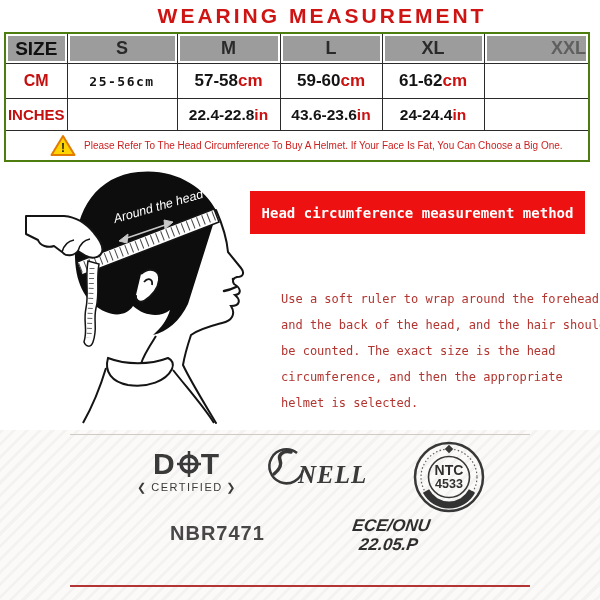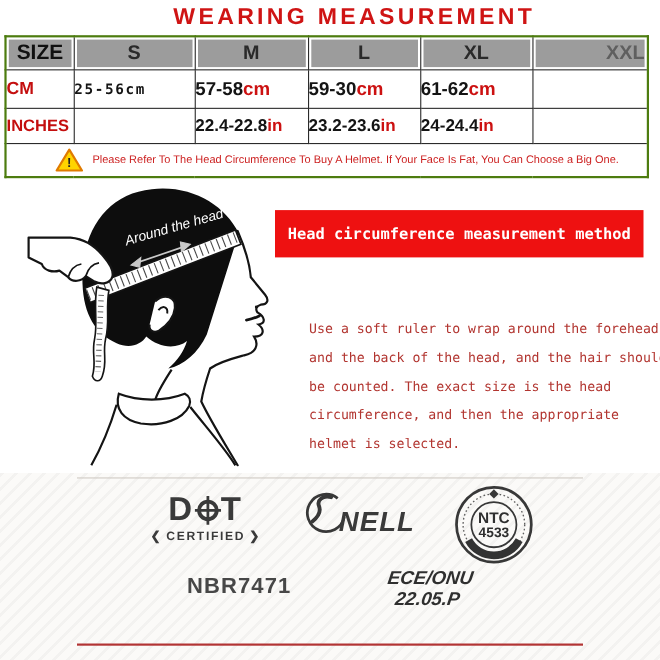--- a/index.html
+++ b/index.html
@@ -11,21 +11,21 @@
   
   table.size{border-collapse:collapse;margin:0 4px;width:584px;border:2px solid #4d7c0f;
              table-layout:fixed;}
   table.size col.c0{width:62px}table.size col.c1{width:110px}table.size col.c2{width:103px}
   table.size col.c3{width:102px}table.size col.c4{width:102px}table.size col.c5{width:105px}
   table.size th{border:1px solid #2b2b2b;padding:0;}
   .hcell{background:#9c9c9c;margin:2px;height:25px;line-height:25px;text-align:center;
          font-size:18px;color:#2a2a2a;}
   th.size-head .hcell{font-weight:bold;font-size:19px;color:#111;}
   th.xxl .hcell{color:#5f5f5f;text-align:right;}
-  table.size td{border:1px solid #2b2b2b;text-align:left;padding:0;}
+  table.size td{border:1px solid #2b2b2b;text-align:center;padding:0;}
   td.rowlab{color:#c40f0f;font-weight:bold;font-size:16px;}
   tr.cm td{height:34px}  tr.inches td{height:31px}
   tr.inches td.rowlab{font-size:15px;}
   td.val{font-weight:bold;font-size:17px;color:#141414;}
   tr.inches td.val{font-size:15.5px;}
   td.val .unit{color:#cc1111;}
   td.val.mono{font-family:"DejaVu Sans Mono",monospace;font-size:13px;letter-spacing:1.5px;}
   tr.warn td{height:29px;border:1px solid #2b2b2b;}
   .warnwrap{display:flex;align-items:center;gap:8px;margin-left:44px;}
   .warntext{color:#cc1f1f;font-size:10px;white-space:nowrap;}
@@ -39,23 +39,23 @@
                font-family:"DejaVu Sans Mono",monospace;font-size:12px;line-height:26px;
                color:#b23530;}
   
   .certs{position:relative;height:172px;background:#fbfaf8;
          background-image:repeating-linear-gradient(135deg,rgba(120,120,120,0.06) 0 3px,transparent 3px 9px);}
   .sep-top{position:absolute;left:70px;right:70px;top:4px;height:1px;background:#cfcac4;}
   .sep-bottom{position:absolute;left:70px;right:70px;top:155px;height:2px;background:#b23434;}
   .dot{position:absolute;left:132px;top:18px;width:110px;text-align:center;color:#3a3a3a;}
   .dot-word{display:flex;align-items:center;justify-content:center;font-weight:bold;
             font-size:30px;letter-spacing:2px;line-height:32px;}
-  .dot-cert{font-size:11px;font-weight:bold;letter-spacing:1.5px;margin-top:1px;}
+  .dot-cert{font-size:11px;font-weight:normal;letter-spacing:1.5px;margin-top:1px;}
   .dot-cert::before{content:"\276E\2009";} .dot-cert::after{content:"\2009\276F";}
-  .snell{position:absolute;left:274px;top:16px;display:flex;}
+  .snell{position:absolute;left:264px;top:16px;display:flex;font-family:Liberation Serif, serif;}
   .snell-text{font-size:25px;font-weight:bold;font-style:italic;color:#3a3a3a;
               margin:15px 0 0 -10px;letter-spacing:1px;}
   .ntc{position:absolute;left:410px;top:8px;}
   .nbr{position:absolute;left:170px;top:92px;width:120px;text-align:left;
        font-size:20px;font-weight:bold;letter-spacing:1px;color:#474747;}
   .ece{position:absolute;left:335px;top:86px;width:110px;text-align:center;font-style:italic;
        font-weight:bold;font-size:17px;line-height:19px;color:#2f2f2f;transform:skewX(-8deg);}
 </style>
 </head>
 <body>
@@ -91,29 +91,29 @@
             <div class="hcell">XL</div>
           </th>
       <th class="xxl">
             <div class="hcell">XXL</div>
           </th>
     </tr>
     <tr class="cm">
       <td class="rowlab">CM</td>
       <td class="val mono"><span class="num">25-56cm</span><span class="unit"></span></td>
       <td class="val"><span class="num">57-58</span><span class="unit">cm</span></td>
-      <td class="val"><span class="num">59-30</span><span class="unit">cm</span></td>
+      <td class="val"><span class="num">59-60</span><span class="unit">cm</span></td>
       <td class="val"><span class="num">61-62</span><span class="unit">cm</span></td>
       <td class="val"><span class="num"></span></td>
     </tr>
     <tr class="inches">
       <td class="rowlab">INCHES</td>
       <td class="val"><span class="num"></span></td>
       <td class="val"><span class="num">22.4-22.8</span><span class="unit">in</span></td>
-      <td class="val"><span class="num">23.2-23.6</span><span class="unit">in</span></td>
+      <td class="val"><span class="num">43.6-23.6</span><span class="unit">in</span></td>
       <td class="val"><span class="num">24-24.4</span><span class="unit">in</span></td>
       <td class="val"><span class="num"></span></td>
     </tr>
     <tr class="warn">
       <td colspan="6">
         <div class="warnwrap">
           <svg width="26" height="23" viewBox="0 0 26 23">
             <path d="M13 2 L24.5 21 L1.5 21 Z" fill="#ffd400" stroke="#e07b00" stroke-width="2" stroke-linejoin="round"></path>
             <text x="13" y="18" text-anchor="middle" font-size="12" font-weight="bold" fill="#222">!</text>
           </svg>

